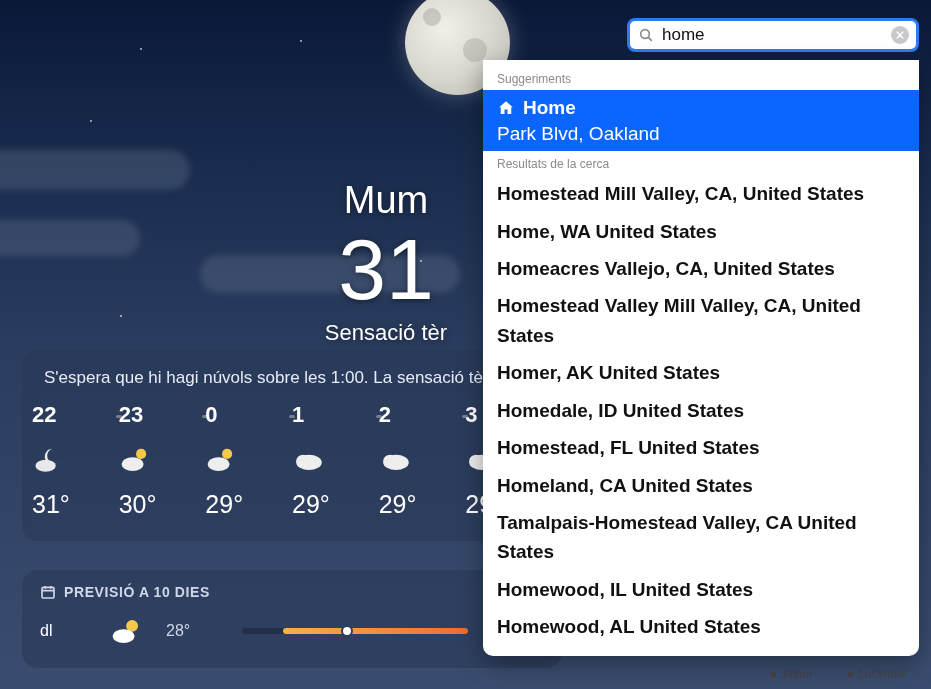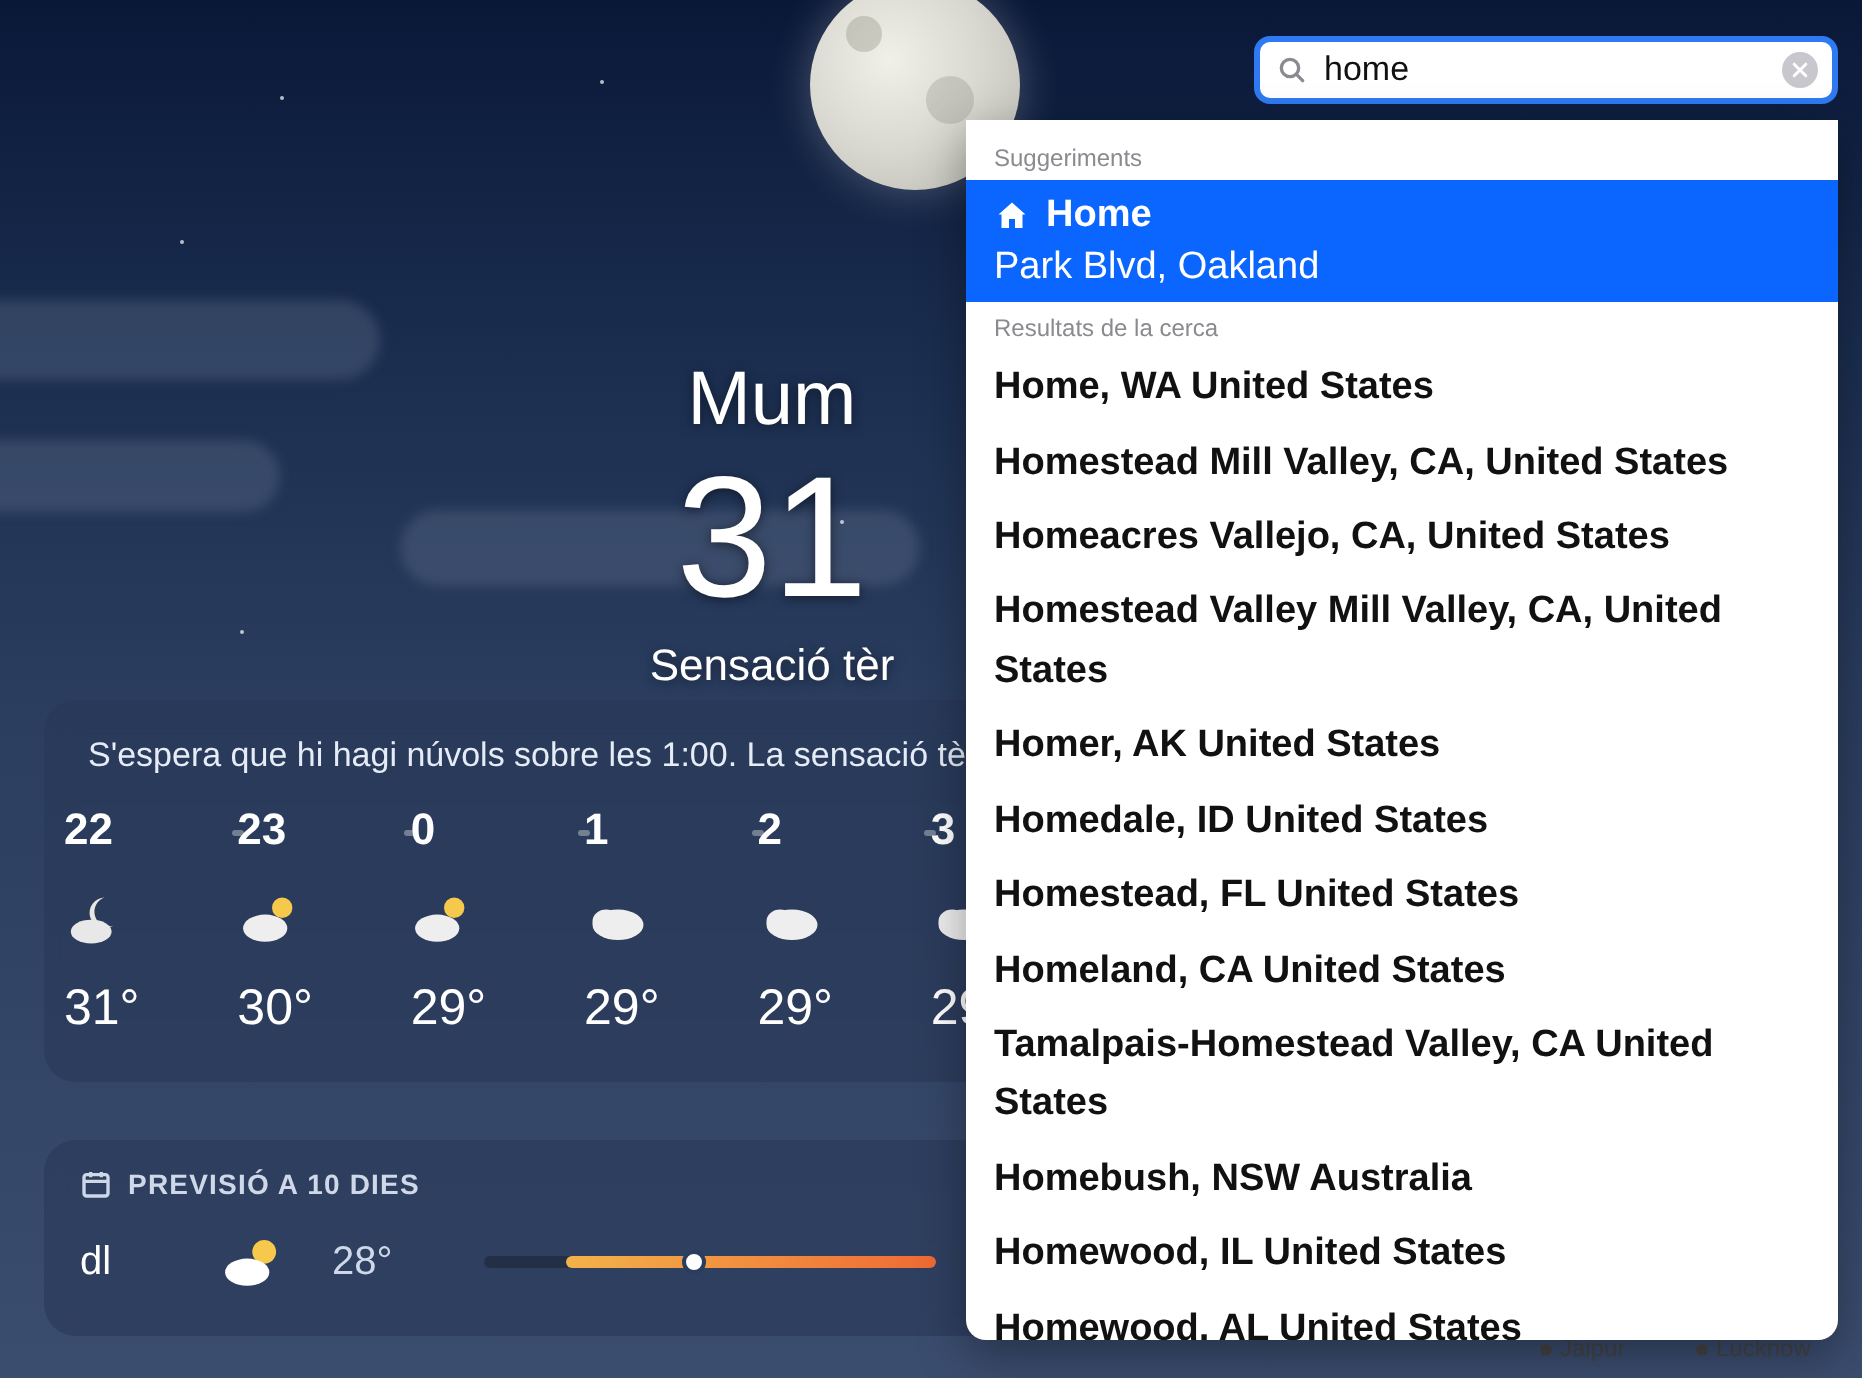--- a/index.html
+++ b/index.html
@@ -53,21 +53,21 @@
     .hour-label { font-size:22px; font-weight:600; }
     .hour-icon { width:34px; height:34px; display:flex; align-items:center; justify-content:center; }
     .hour-temp { font-size:25px; font-weight:500; }
 
     .tenday-card {
       position:absolute; top:570px; left:22px; width:540px;
       background: rgba(40,55,85,0.55); border-radius:16px;
       padding:14px 18px 20px 18px; backdrop-filter: blur(8px);
     }
     .tenday-header { display:flex; align-items:flex-start; gap:8px; color:#cfd8e8; font-size:14px; letter-spacing:.6px; font-weight:600; margin-bottom:14px; }
-    .tenday-row { display:flex; align-items:center; gap:22px; font-size:20px; }
+    .tenday-row { display:flex; align-items:center; gap:22px; font-size:16px; }
     .tenday-day { width:48px; font-weight:500; }
     .tenday-icon { width:34px; }
     .tenday-low { width:54px; color:#cfd8e8; text-align:left; }
     .tenday-bar { flex:1; height:6px; background: rgba(0,0,0,0.25); border-radius:6px; position:relative; }
     .tenday-bar-fill { position:absolute; left:18%; right:0; top:0; bottom:0; border-radius:6px; background: linear-gradient(90deg,#f3b24a,#ef6a34); }
     .tenday-dot { position:absolute; left:44%; top:-3px; width:12px; height:12px; background:#fff; border:2px solid #2a3d5f; border-radius:50%; }
     .tenday-hi { width:54px; font-weight:500; }
 
     .map-label { position:absolute; bottom:8px; font-size:12px; color:#444; }
     .map-label .dot { display:inline-block; width:6px; height:6px; background:#444; border-radius:50%; margin-right:4px; vertical-align:middle; }
@@ -247,26 +247,25 @@
               <path d="M12 3l9 8h-2v9h-5v-6h-4v6H5v-9H3z"></path>
             </svg>
           </span>
           <span>Home</span>
         </div>
         <div class="secondary">Park Blvd, Oakland</div>
       </div>
     </div>
   <div class="dd-section-label">Resultats de la cerca</div>
   <div id="results-list">
+      <div class="dd-result">Homestead Mill Valley, CA, United States</div>
       <div class="dd-result">Home, WA United States</div>
-      <div class="dd-result">Homestead Mill Valley, CA, United States</div>
       <div class="dd-result">Homeacres Vallejo, CA, United States</div>
       <div class="dd-result">Homestead Valley Mill Valley, CA, United States</div>
       <div class="dd-result">Homer, AK United States</div>
       <div class="dd-result">Homedale, ID United States</div>
       <div class="dd-result">Homestead, FL United States</div>
       <div class="dd-result">Homeland, CA United States</div>
       <div class="dd-result">Tamalpais-Homestead Valley, CA United States</div>
-      <div class="dd-result">Homebush, NSW Australia</div>
       <div class="dd-result">Homewood, IL United States</div>
       <div class="dd-result">Homewood, AL United States</div>
     </div>
 </div>
 
 </body></html>

